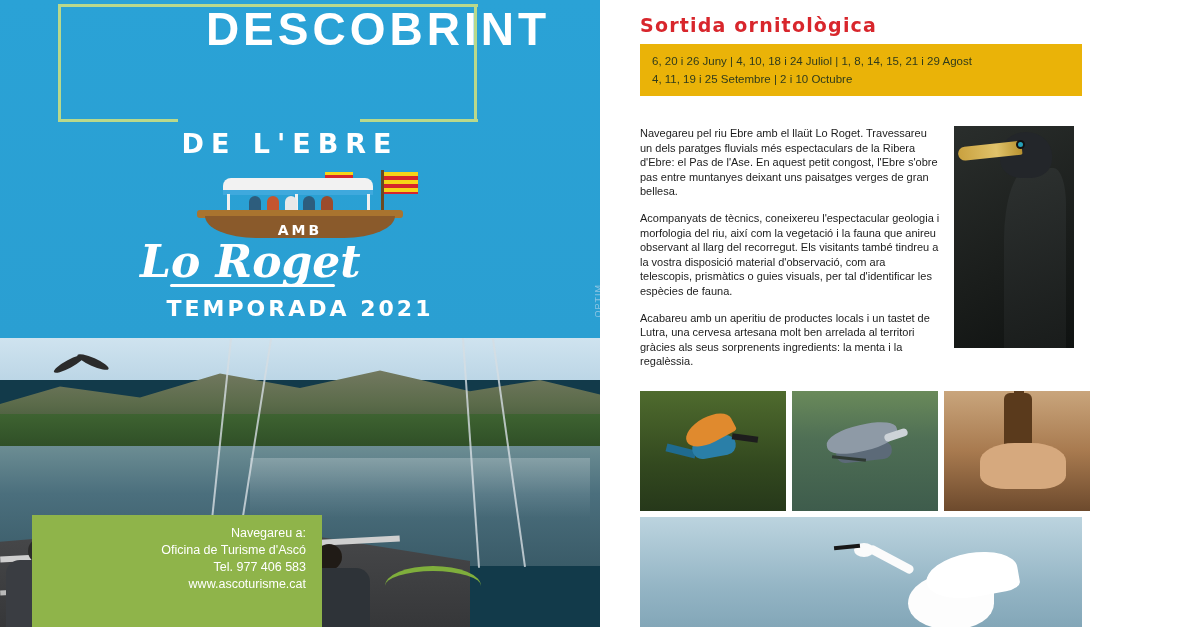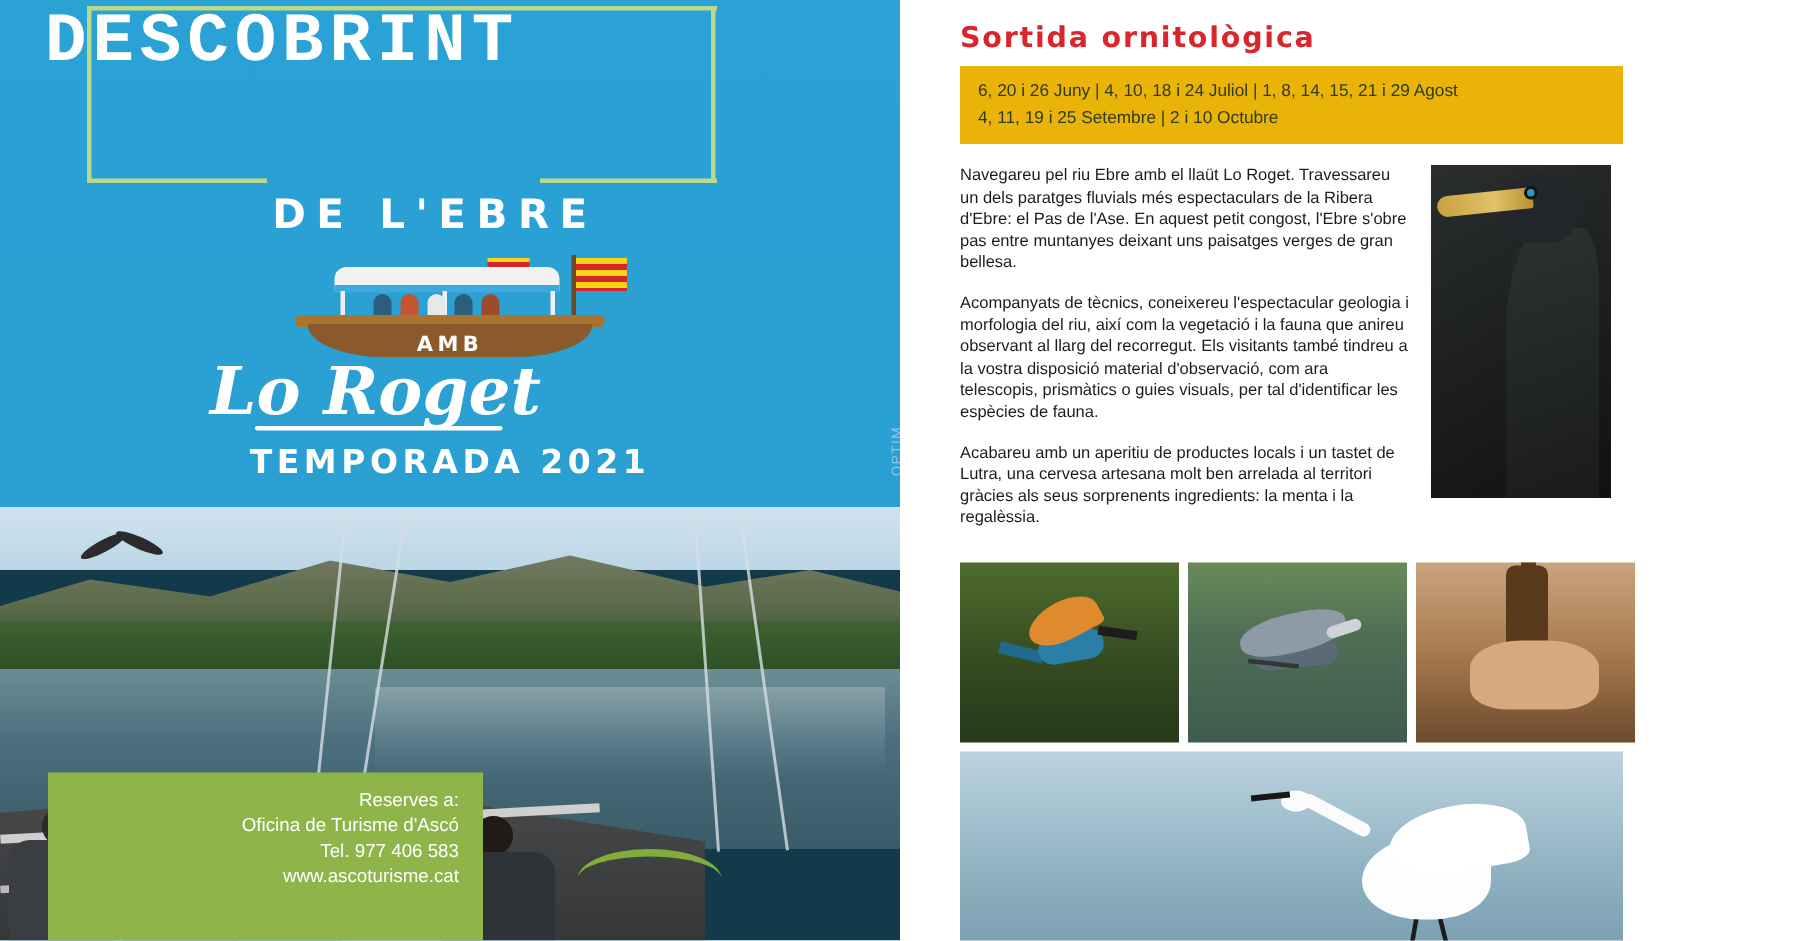--- a/index.html
+++ b/index.html
@@ -42,23 +42,23 @@
   }
   .fl-top { left: 28px; top: 4px; width: 420px; height: 0; border-width: 3px 0 0 0; }
   .fl-left { left: 28px; top: 4px; width: 0; height: 118px; border-width: 0 0 0 3px; }
   .fl-right { left: 444px; top: 4px; width: 0; height: 118px; border-width: 0 0 0 3px; }
   .fl-bottom-l { left: 28px; top: 119px; width: 120px; height: 0; border-width: 3px 0 0 0; }
   .fl-bottom-r { left: 330px; top: 119px; width: 118px; height: 0; border-width: 3px 0 0 0; }
 
   .descobrint {
     position: absolute;
     left: 0; top: 2px; width: 520px;
-    text-align: left;
+    text-align: right;
     color: #ffffff;
-    font-family: Liberation Mono, monospace;
+    font-family: Liberation Sans, sans-serif;
     font-weight: bold;
     font-size: 46px;
     letter-spacing: 4px;
     text-transform: uppercase;
   }
   .essencia {
     position: absolute;
     left: 0; top: 42px; width: 520px;
     text-align: center;
     color: #ffffff;
@@ -222,21 +222,21 @@
     background: #eab308;
     color: #2f3b1c;
     padding: 8px 12px;
     font-size: 11.5px;
     line-height: 18px;
     width: 442px;
   }
   .body-area {
     display: flex;
     gap: 14px;
-    margin-top: 14px;
+    margin-top: 30px;
   }
   .body-text {
     width: 300px;
     font-size: 11px;
     line-height: 14.6px;
     color: #1c1c1c;
   }
   .body-text p { margin: 0 0 12px 0; }
   .hero-photo {
     width: 120px; height: 222px;
@@ -367,21 +367,21 @@
       <div class="body" style="left:82px; top:220px; width:76px; height:72px; background:#3f4d5c;"></div>
       <div class="head" style="left:176px; top:188px; width:28px; height:28px; background:#2a2018;"></div>
       <div class="body" style="left:156px; top:212px; width:72px; height:80px; background:#6c7b86;"></div>
       <div class="head" style="left:252px; top:196px; width:28px; height:28px; background:#171717;"></div>
       <div class="body" style="left:232px; top:220px; width:74px; height:72px; background:#c2c6c9;"></div>
       <div class="head" style="left:316px; top:206px; width:26px; height:26px; background:#201b16;"></div>
       <div class="body" style="left:294px; top:230px; width:76px; height:62px; background:#2e3338;"></div>
     </div>
 
     <div class="info-box">
-      <div>Reserves a:</div>
+      <div>Navegareu a:</div>
       <div>Oficina de Turisme d'Ascó</div>
       <div>Tel. 977 406 583</div>
       <div>www.ascoturisme.cat</div>
     </div>
 
     <div class="asco-swoosh"></div>
   </div>
 
   <div class="content">
     <div class="section-title">Sortida ornitològica</div>

